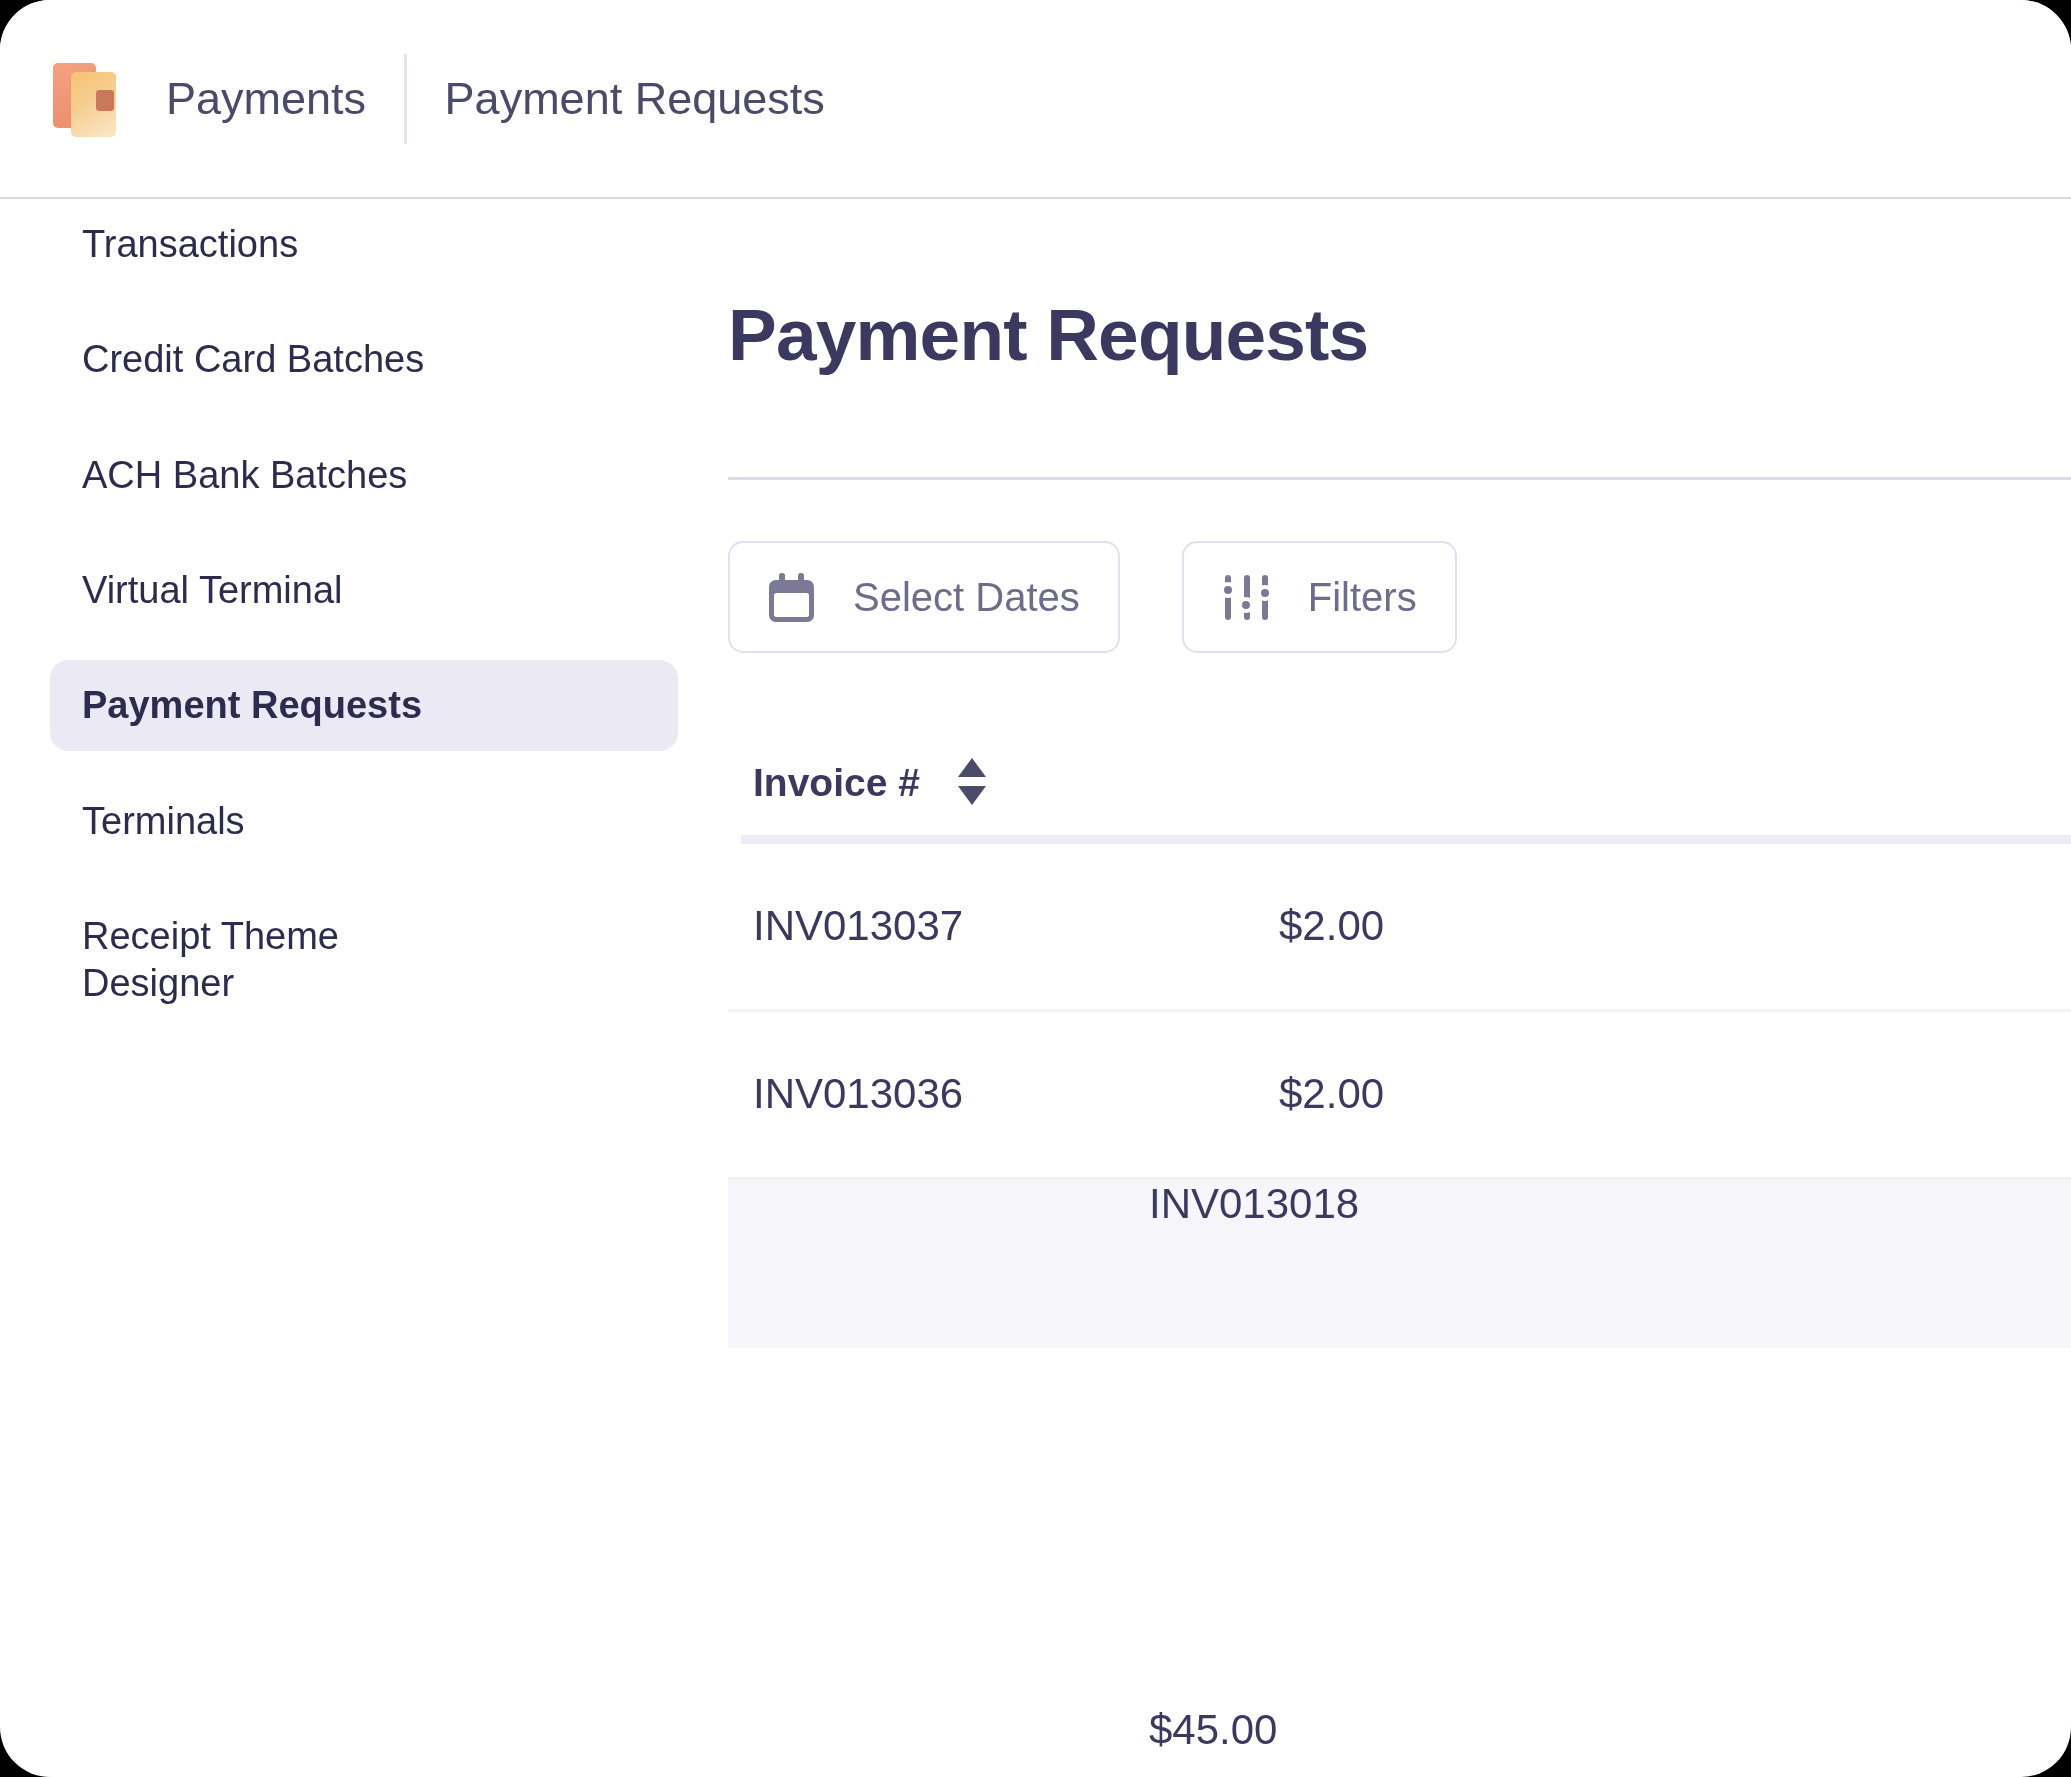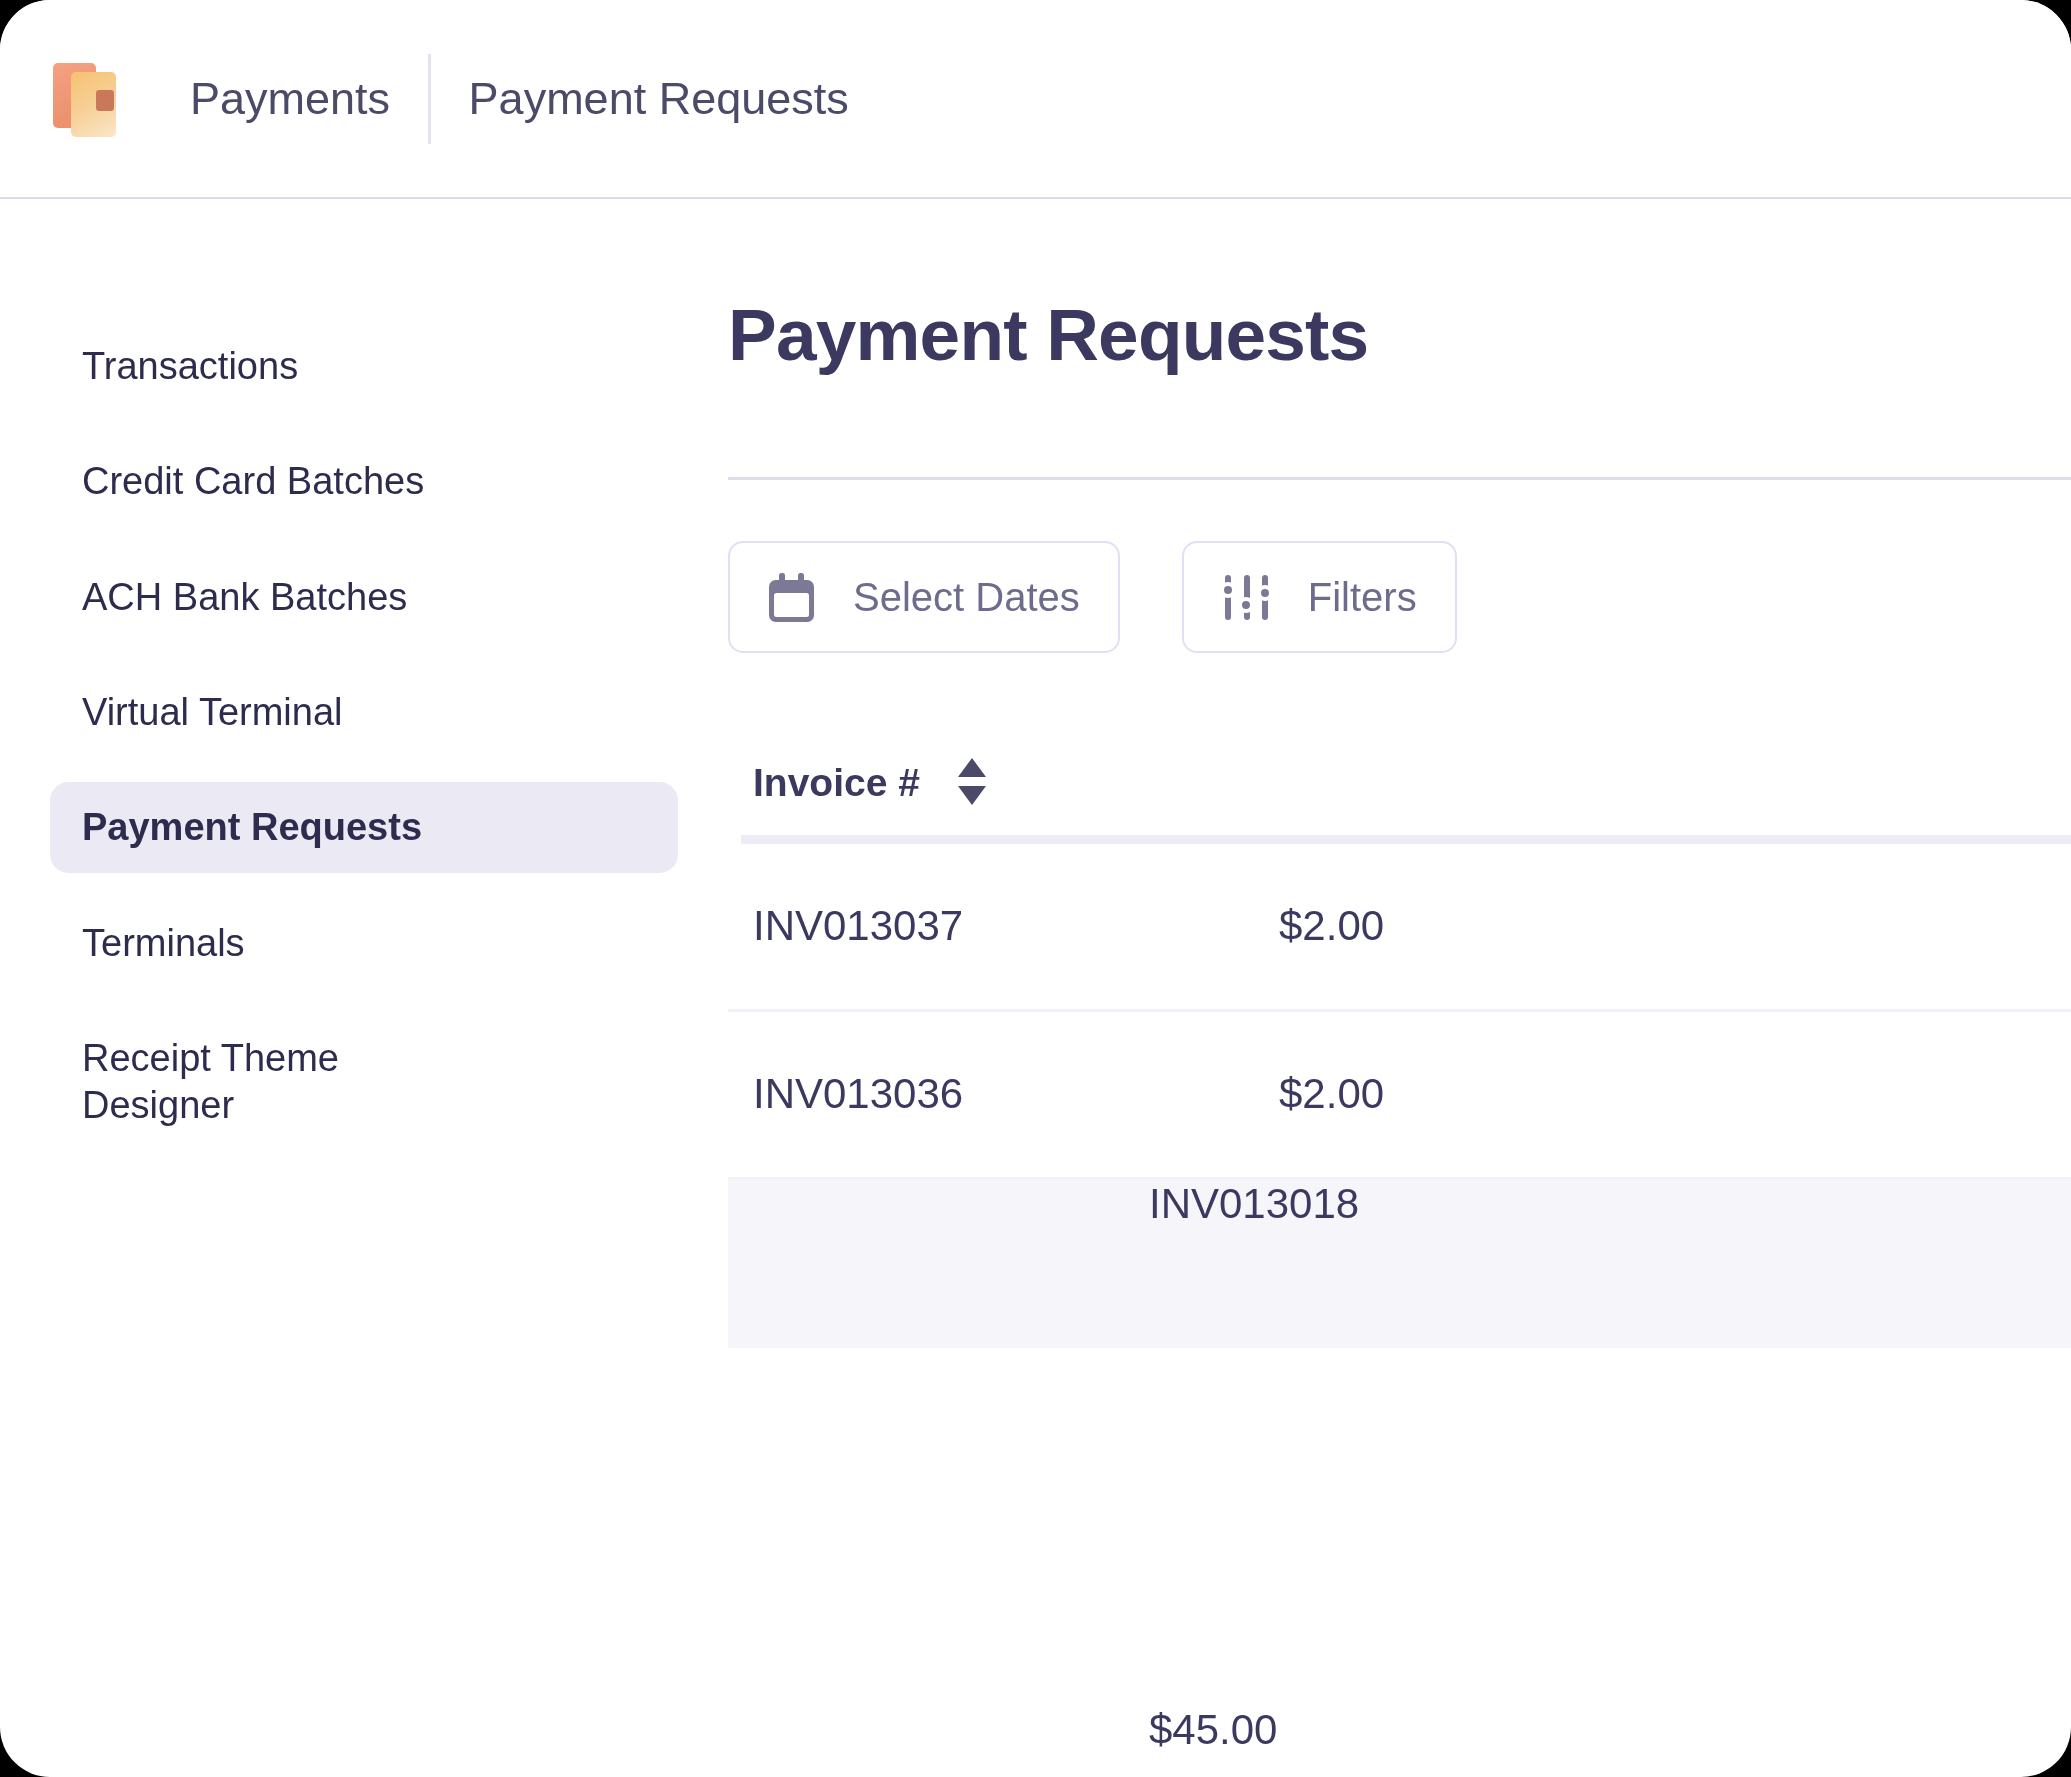--- a/index.html
+++ b/index.html
@@ -70,21 +70,21 @@
     background: #C9795A;
   }
 
   .topbar-title {
     font-size: 45px;
     font-weight: 400;
     color: #4B4A68;
     letter-spacing: 0px;
     white-space: nowrap;
   }
-  .topbar-title.first { margin-left: 72px; }
+  .topbar-title.first { margin-left: 48px; }
 
   .topbar-sep {
     width: 2.5px;
     height: 90px;
     background: #E3E2EE;
     margin-left: 38px;
     margin-right: 38px;
     flex: 0 0 auto;
   }
 
@@ -95,21 +95,20 @@
     left: 0;
     width: 2071px;
     height: 1579px;
     display: flex;
   }
 
   
   .sidebar {
     width: 728px;
     flex: 0 0 728px;
-    padding-top: 122px;
     position: relative;
   }
 
   .nav-item {
     display: block;
     margin-left: 50px;
     margin-right: 50px;
     padding: 22px 32px;
     border-radius: 18.4px;
     font-size: 38px;

